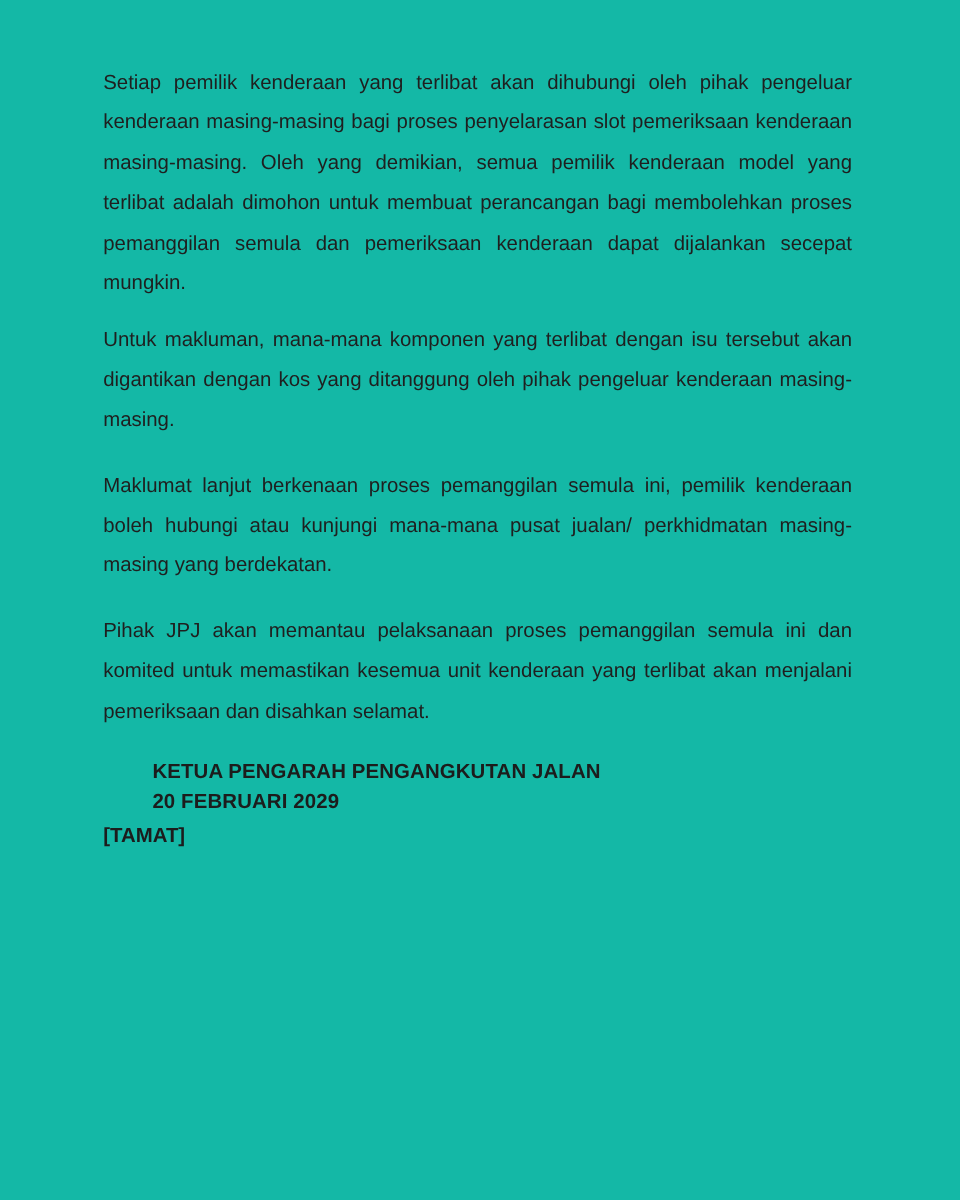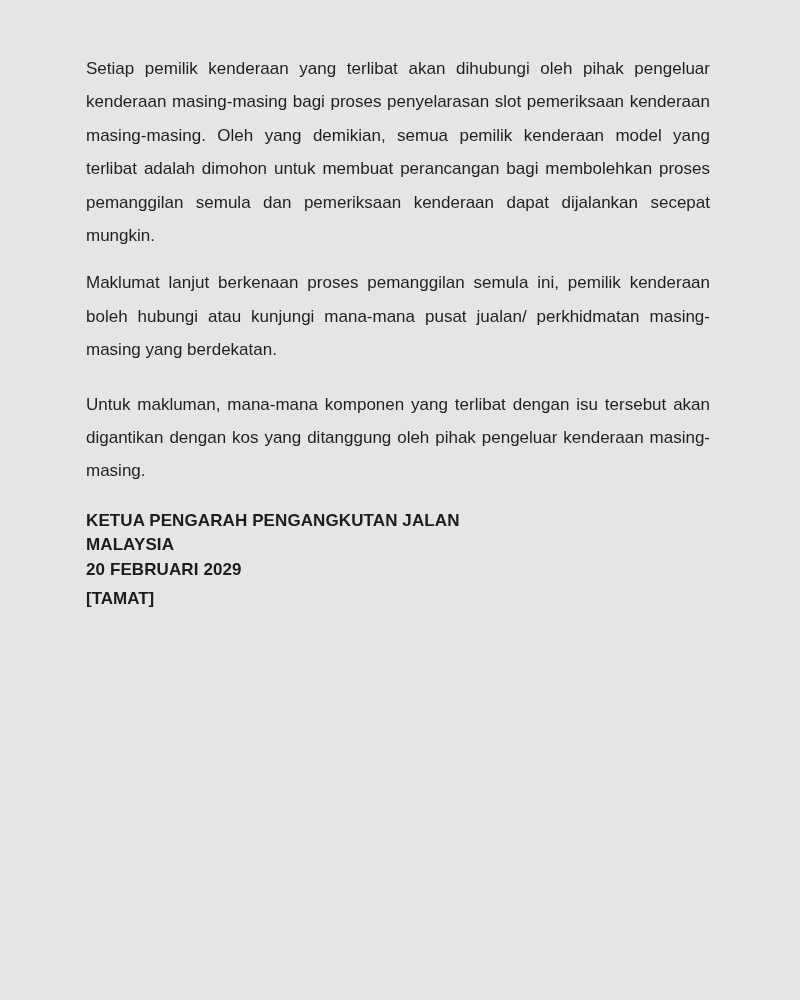--- a/index.html
+++ b/index.html
@@ -8,21 +8,21 @@
     width: 800px;
     height: 1000px;
     background: #ffffff;
     font-family: "Liberation Sans", sans-serif;
   }
 
   .page {
     position: relative;
     width: 800px;
     height: 1000px;
-    background: #e5e5e5;
+    background: #14b8a6;
     overflow: hidden;
   }
 
   .content {
     position: absolute;
     left: 86px;
     top: 52px;
     width: 624px;
     color: #1f1f1f;
   }
@@ -39,46 +39,47 @@
   p.body-para.gap-b { margin-bottom: 21px; }
   p.body-para.gap-c { margin-bottom: 22px; }
 
   .signature-block {
     margin-top: 0;
     font-size: 17px;
     font-weight: bold;
     line-height: 24.5px;
     color: #1c1c1c;
     letter-spacing: 0.1px;
+    margin-left: 41px;
   }
 
   .end-marker {
     margin-top: 5px;
     font-size: 17px;
     font-weight: bold;
     line-height: 24.5px;
     text-align: left;
     color: #1c1c1c;
   }
 </style>
 </head>
 <body>
 
 <div class="page">
   <div class="content">
 
     <p class="body-para gap-a">Setiap pemilik kenderaan yang terlibat akan dihubungi oleh pihak pengeluar kenderaan masing-masing bagi proses penyelarasan slot pemeriksaan kenderaan masing-masing. Oleh yang demikian, semua pemilik kenderaan model yang terlibat adalah dimohon untuk membuat perancangan bagi membolehkan proses pemanggilan semula dan pemeriksaan kenderaan dapat dijalankan secepat mungkin.</p>
 
+    <p class="body-para gap-b">Untuk makluman, mana-mana komponen yang terlibat dengan isu tersebut akan digantikan dengan kos yang ditanggung oleh pihak pengeluar kenderaan masing-masing.</p>
+
     <p class="body-para gap-b">Maklumat lanjut berkenaan proses pemanggilan semula ini, pemilik kenderaan boleh hubungi atau kunjungi mana-mana pusat jualan/ perkhidmatan masing-masing yang berdekatan.</p>
 
-    <p class="body-para gap-b">Untuk makluman, mana-mana komponen yang terlibat dengan isu tersebut akan digantikan dengan kos yang ditanggung oleh pihak pengeluar kenderaan masing-masing.</p>
-
+    <p class="body-para gap-c">Pihak JPJ akan memantau pelaksanaan proses pemanggilan semula ini dan komited untuk memastikan kesemua unit kenderaan yang terlibat akan menjalani pemeriksaan dan disahkan selamat.</p>
 
     <div class="signature-block">
       <div>KETUA PENGARAH PENGANGKUTAN JALAN</div>
-      <div>MALAYSIA</div>
       <div>20 FEBRUARI 2029</div>
     </div>
 
     <div class="end-marker">[TAMAT]</div>
 
   </div>
 </div>
 
 </body></html>

